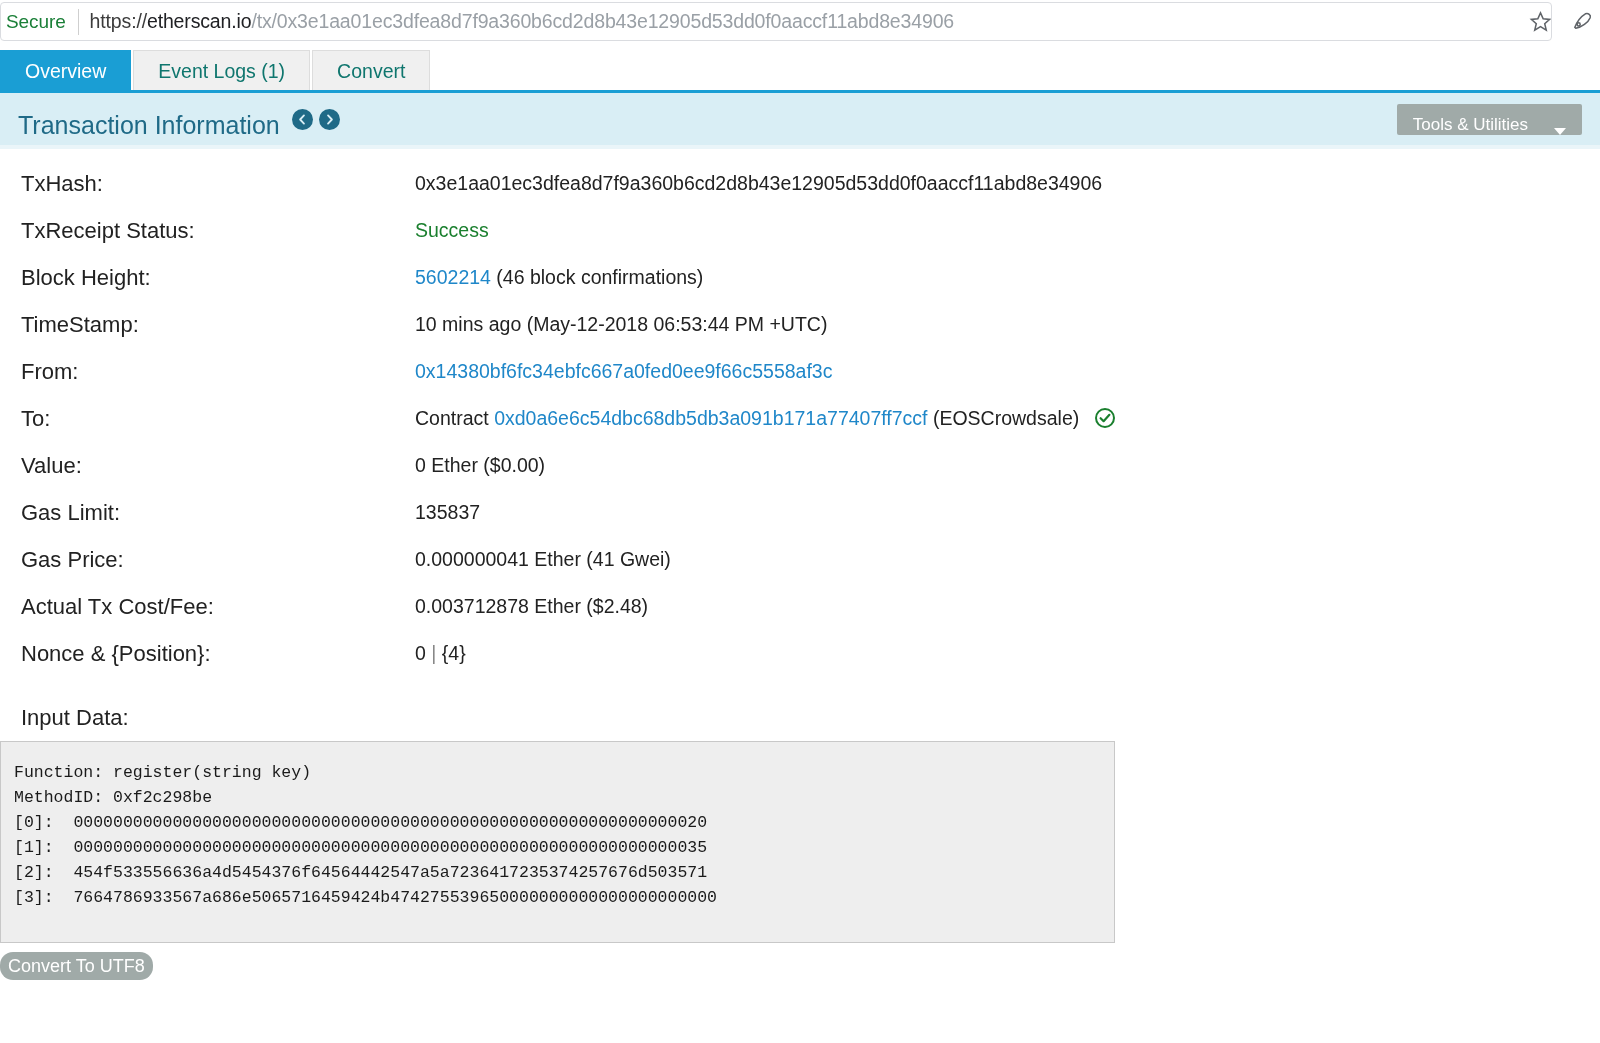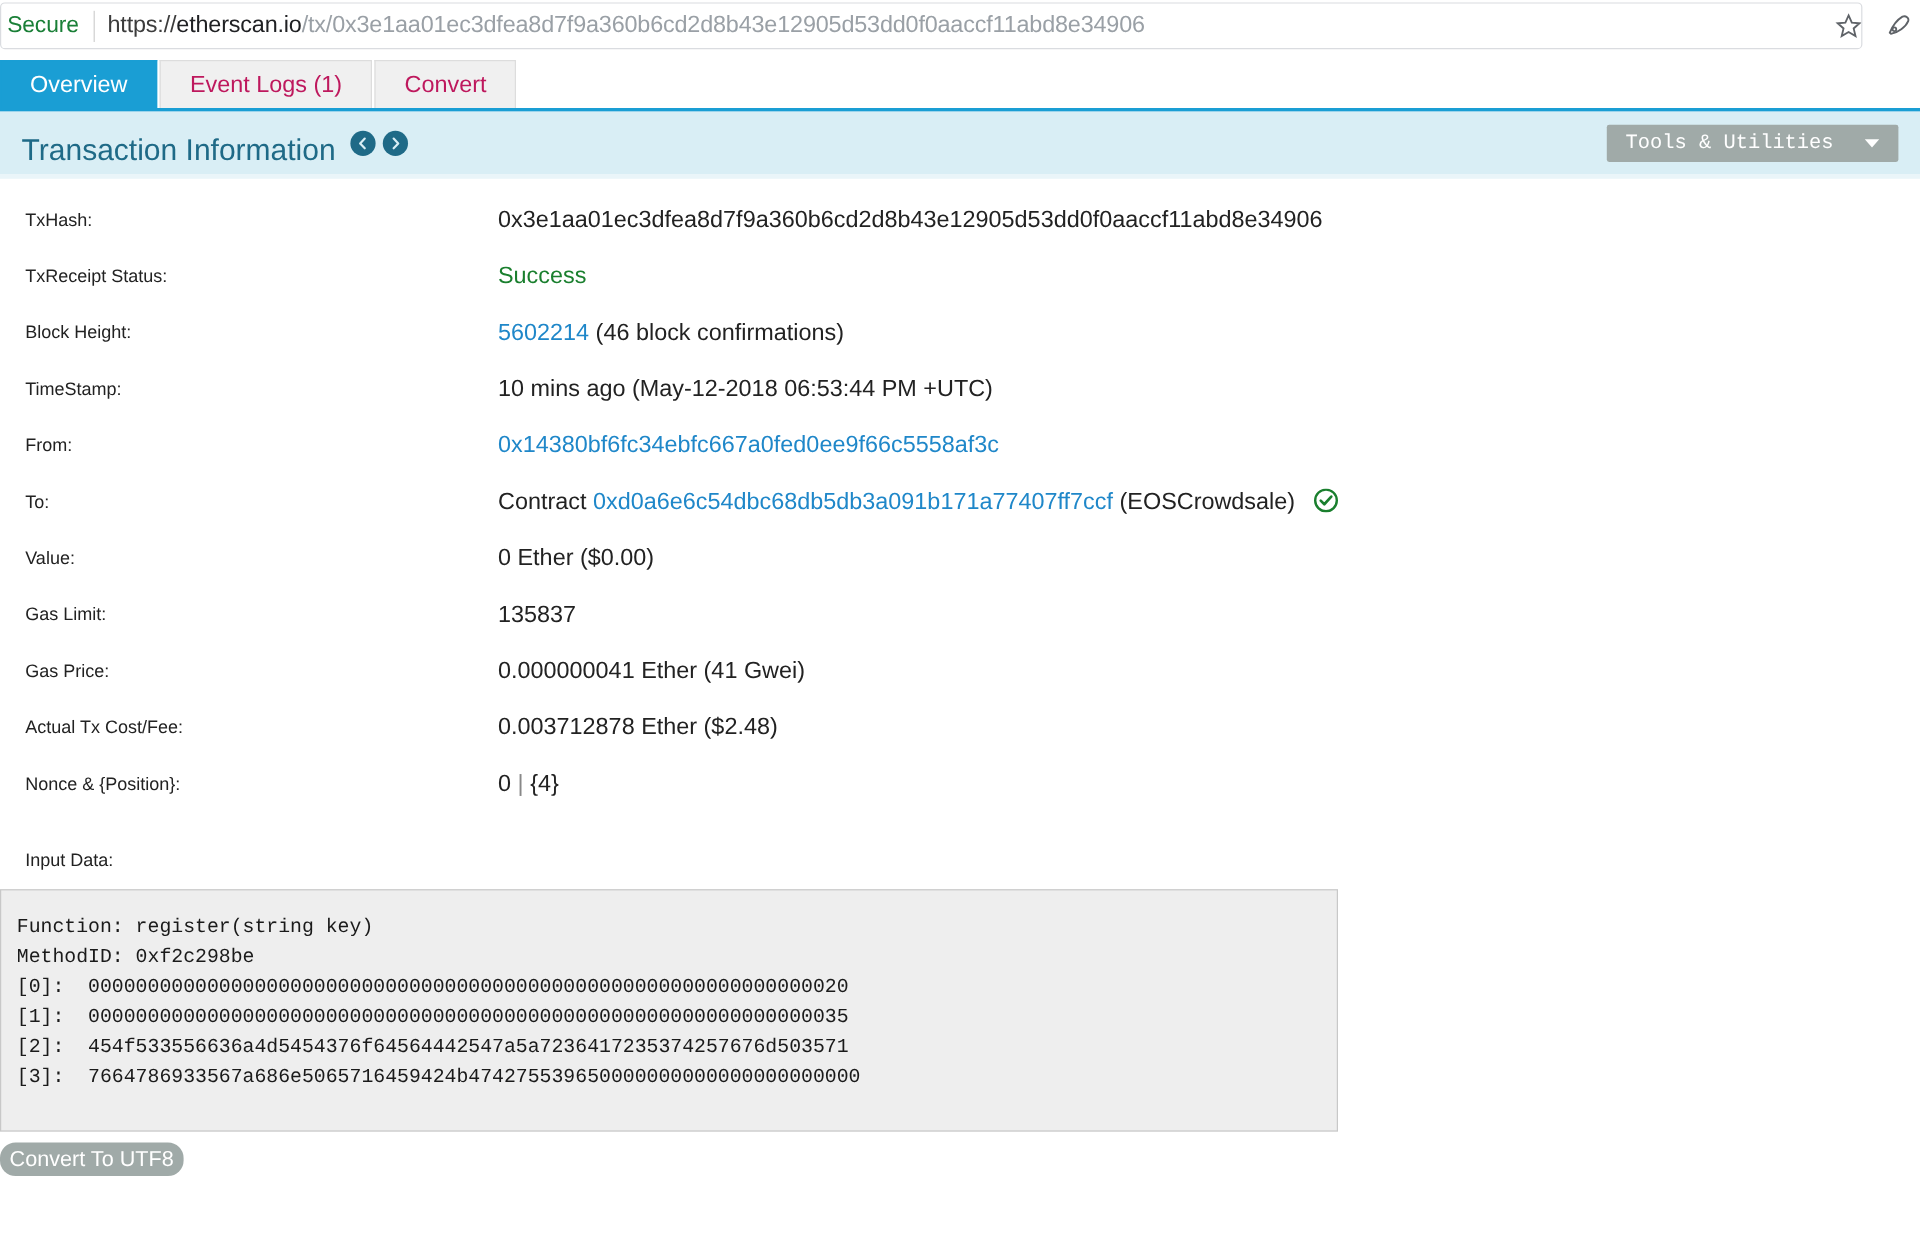--- a/index.html
+++ b/index.html
@@ -69,21 +69,21 @@
     display: flex; align-items: flex-end;
   }
   .tab {
     height: 42px;
     padding: 0 24px;
     display: flex; align-items: center;
     font-size: 19.5px;
     background: #f0f0f0;
     border: 1px solid #dddddd;
     border-bottom: none;
-    color: #be185d;
+    color: #0f766e;
     margin-right: 2px;
   }
   .tab.active {
     background: #1a9ed4;
     border-color: #1a9ed4;
     color: #ffffff;
   }
   .tabs-underline {
     position: absolute; left: 0; top: 90px;
     width: 1600px; height: 3px;
@@ -116,24 +116,23 @@
     display: flex; align-items: center; justify-content: center;
   }
   .tools-btn {
     position: absolute;
     right: 18px; top: 11px;
     background: #a0aaa8;
     color: #ffffff;
     font-size: 17px;
     height: 31px;
     padding: 0 16px;
-    display: flex; align-items: center;
+    display: flex; align-items: flex-end;
     gap: 26px;
     border-radius: 2px;
-    font-family: Liberation Mono, monospace;
   }
   .caret-down {
     width: 0; height: 0;
     border-left: 6px solid transparent;
     border-right: 6px solid transparent;
     border-top: 7px solid #ffffff;
   }
   .panel-header-shadow {
     position: absolute; left: 0; top: 145px;
     width: 1600px; height: 4px;
@@ -147,21 +146,21 @@
     width: 1600px;
   }
   .row {
     display: flex;
     align-items: flex-start;
     min-height: 47px;
   }
   .row-label {
     width: 415px;
     padding-left: 21px;
-    font-size: 15px;
+    font-size: 22px;
     color: #222222;
     line-height: 47px;
   }
   .row-value {
     font-size: 19.5px;
     color: #222222;
     line-height: 47px;
     white-space: nowrap;
   }
   .link { color: #1f87c9; text-decoration: none; }

